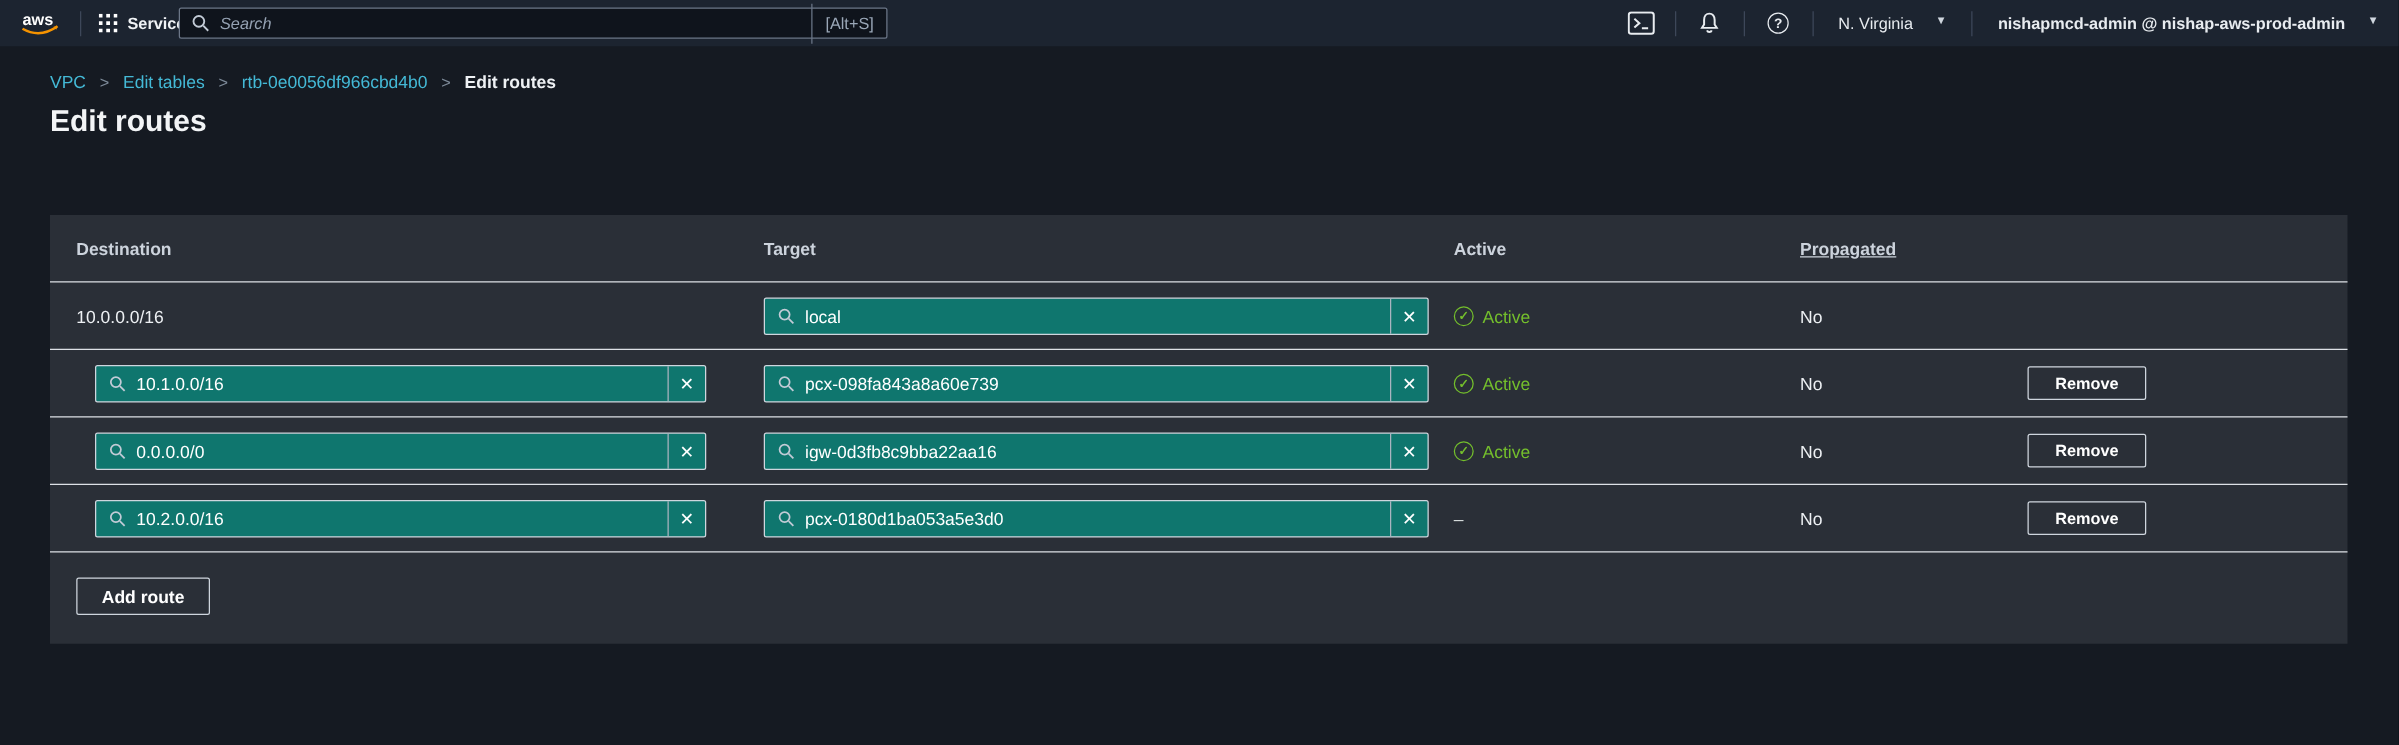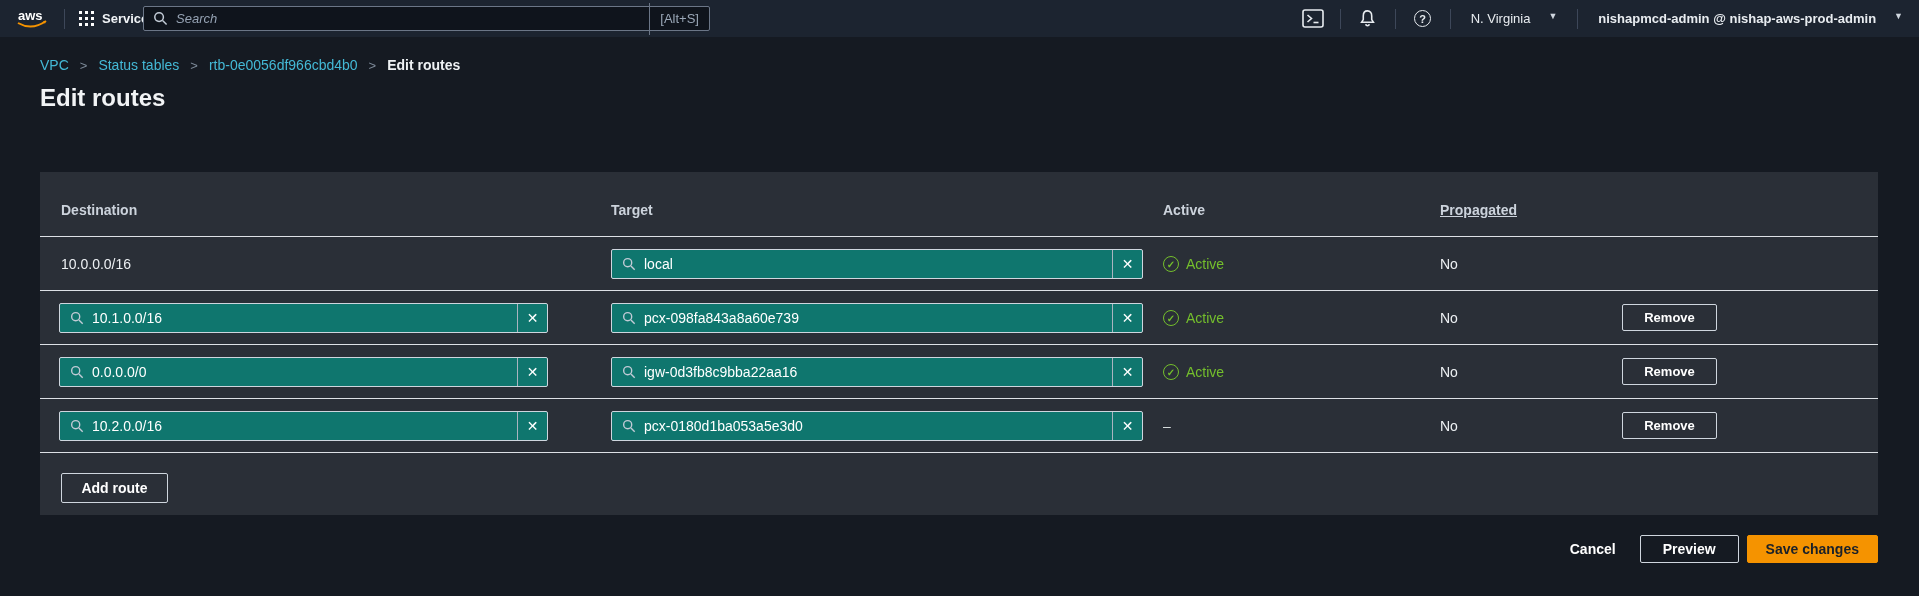--- a/index.html
+++ b/index.html
@@ -32,35 +32,35 @@
   
   .breadcrumb { position:absolute; top:57px; left:40px; display:flex; align-items:center; gap:11px; font-size:14px; }
   .crumb-link { color:#44b9d6; text-decoration:none; cursor:pointer; }
   .crumb-sep { color:#7d8a99; font-size:13px; }
   .crumb-current { color:#eef1f4; font-weight:bold; }
   .page-title { position:absolute; top:84px; left:40px; font-size:24px; font-weight:bold; color:#f2f4f6; }
 
   
   .panel { position:absolute; left:40px; top:172px; width:1838px; height:343px; background:#2a2f37; }
   .t-row { position:relative; height:54px; border-bottom:1px solid #dde1e6; }
-  .t-header { position:relative; height:54px; border-bottom:1px solid #dde1e6;margin-top:11px; }
+  .t-header { position:relative; height:54px; border-bottom:1px solid #dde1e6; }
   .hcell { position:absolute; top:0; height:54px; line-height:54px; font-size:14px; font-weight:bold; color:#ccd3dc; }
   .h-dest { left:21px; } .h-target { left:571px; } .h-status { left:1123px; } .h-prop { left:1400px;text-decoration:underline; }
 
   .cell-text { position:absolute; left:21px; top:0; height:54px; line-height:54px; font-size:14px; color:#edf0f3; }
   .cell-prop { position:absolute; left:1400px; top:0; height:54px; line-height:54px; font-size:14px; color:#edf0f3; }
   .cell-status { position:absolute; left:1123px; top:0; height:54px; display:flex; align-items:center; gap:7px;
                  font-size:14px; color:#74bf2c; }
   .cell-status.none { color:#d5dbdb; }
   .check-circle { width:16px; height:16px; border:1.6px solid #74bf2c; border-radius:50%;
                   display:flex; align-items:center; justify-content:center; font-size:10px; font-weight:bold; color:#74bf2c; }
 
   .field { position:absolute; top:12px; height:30px; background:#0f766e; border:1px solid #cfd6de;
            border-radius:2px; display:flex; align-items:center; }
-  .f-dest { left:19px; width:489px; }
+  .f-dest { left:36px; width:489px; }
   .f-target { left:571px; width:532px; }
   .field svg { margin:0 8px 0 10px; flex:none; }
   .field input { flex:1; min-width:0; background:transparent; border:none; outline:none;
                  color:#ffffff; font-size:14px; font-family:"Liberation Sans",sans-serif; }
   .clear-btn { flex:none; width:30px; height:100%; border-left:1px solid #aab4c0; background:transparent;
                color:#ffffff; font-size:14px; display:flex; align-items:center; justify-content:center; cursor:pointer; }
 
   .btn { background:transparent; border:1px solid #cfd6de; border-radius:2px; color:#ffffff;
          font-weight:bold; font-family:"Liberation Sans",sans-serif; cursor:pointer; }
   .remove-btn { position:absolute; left:1582px; top:13px; width:95px; height:27px; font-size:13px; }
@@ -141,21 +141,21 @@
       <div class="tb-account">
         <span>nishapmcd-admin @ nishap-aws-prod-admin</span>
         <span class="caret">▼</span>
       </div>
     </div>
   </div>
 
   <div class="breadcrumb">
     <a class="crumb-link">VPC</a>
     <span class="crumb-sep">&gt;</span>
-    <a class="crumb-link">Status tables</a>
+    <a class="crumb-link">Edit tables</a>
     <span class="crumb-sep">&gt;</span>
     <a class="crumb-link">rtb-0e0056df966cbd4b0</a>
     <span class="crumb-sep">&gt;</span>
     <span class="crumb-current">Edit routes</span>
   </div>
 
   <h1 class="page-title">Edit routes</h1>
 
   <div class="panel">
 
@@ -255,19 +255,14 @@
       </div>
       <span class="cell-prop">No</span>
       <button class="btn remove-btn">Remove</button>
     </div>
 
     <div class="addroute-area">
       <button class="btn addroute-btn">Add route</button>
     </div>
   </div>
 
-  <div class="footer">
-    <button class="cancel-link">Cancel</button>
-    <button class="btn preview-btn">Preview</button>
-    <button class="save-btn">Save changes</button>
-  </div>
 
 </div>
 
 </body></html>

